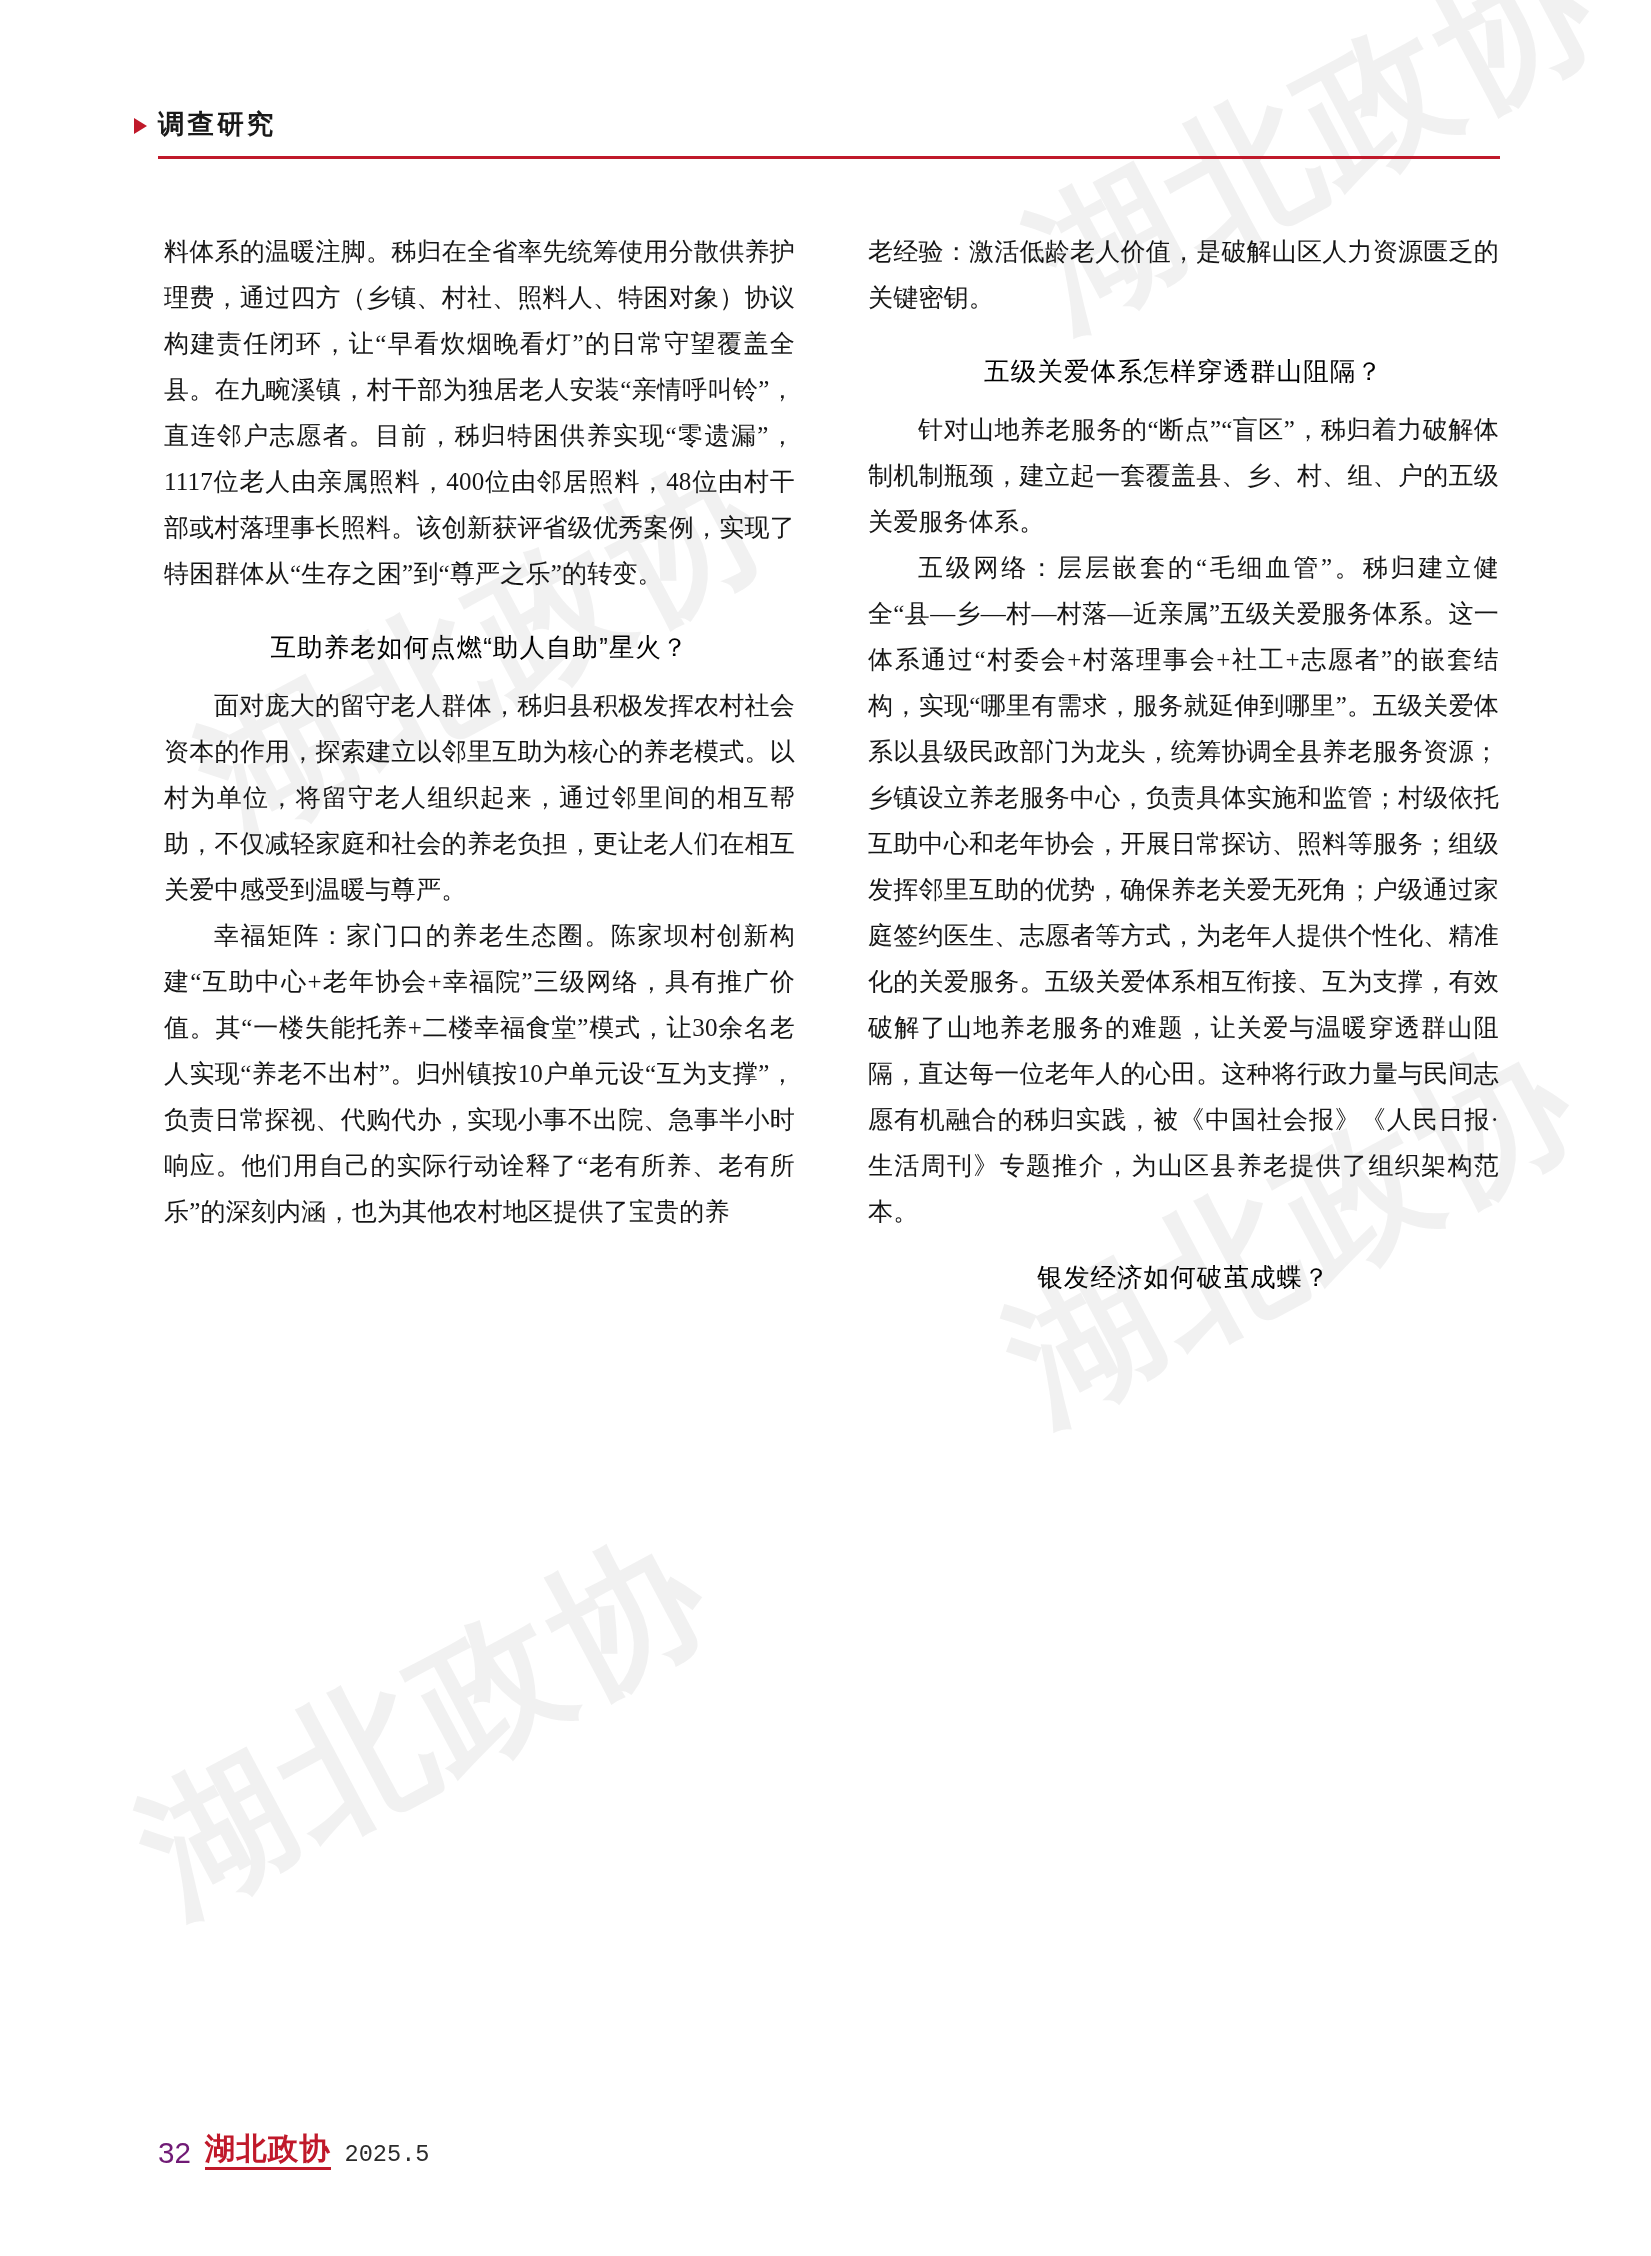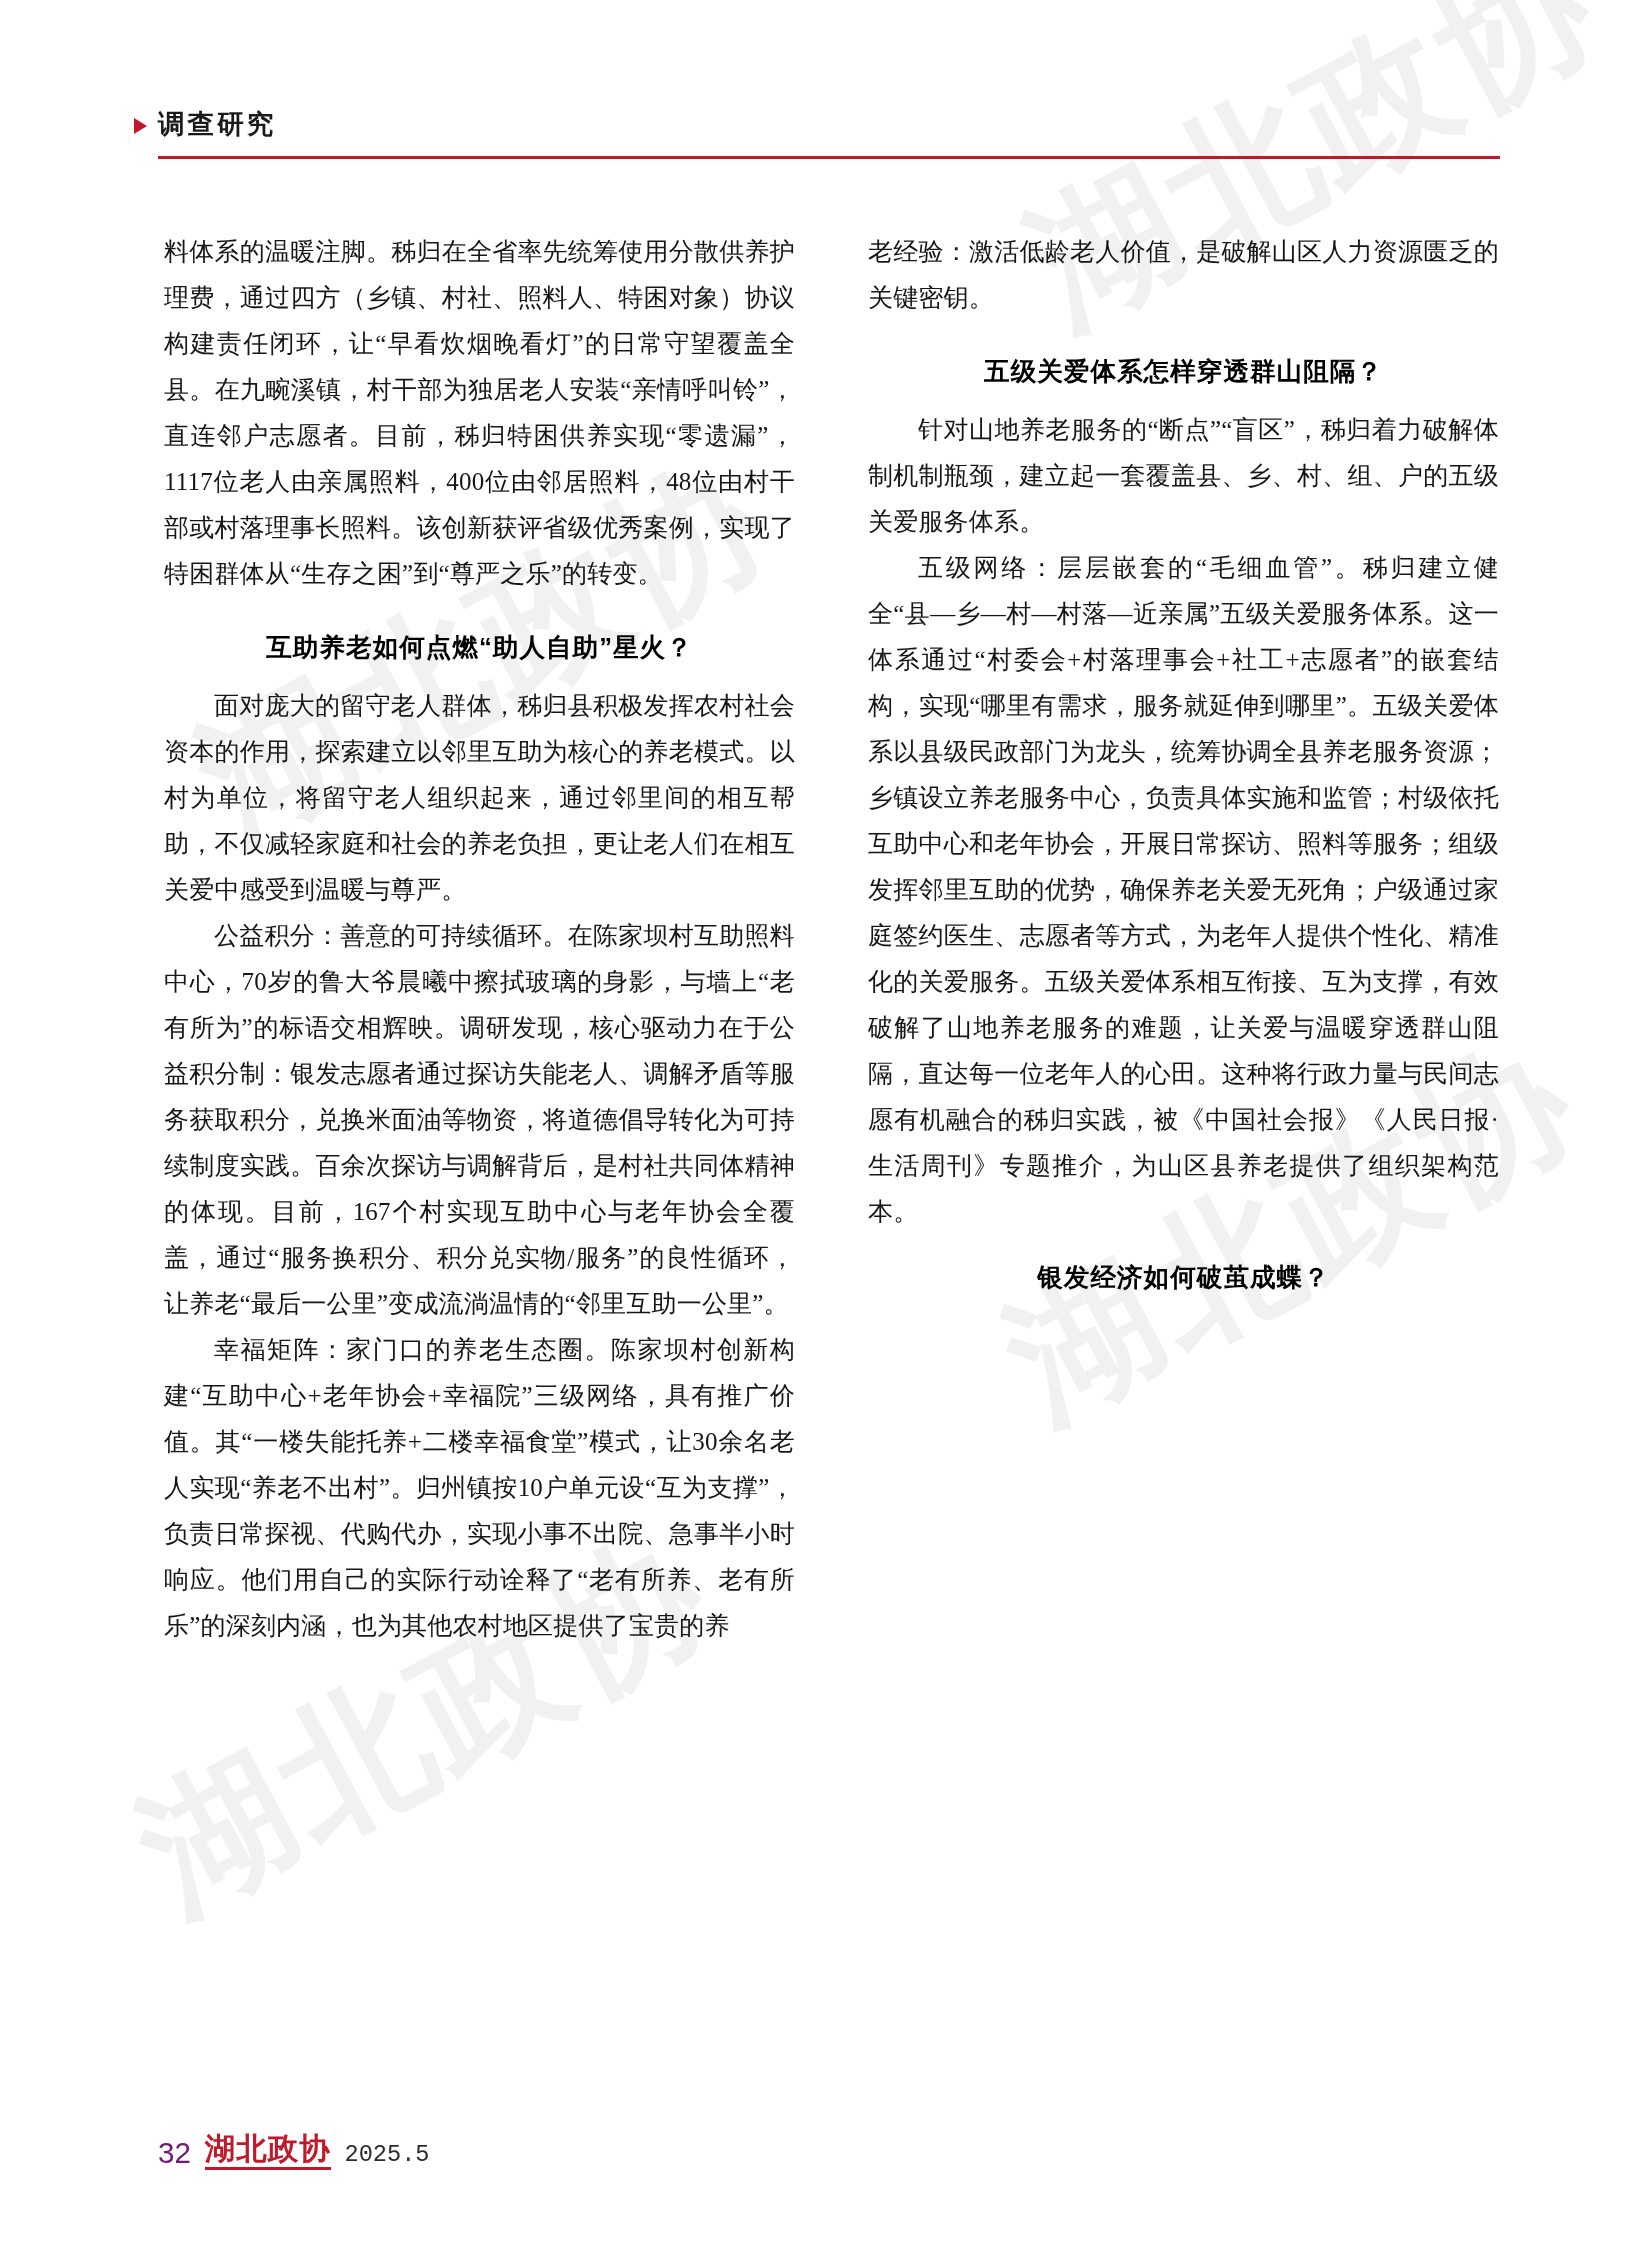--- a/index.html
+++ b/index.html
@@ -91,21 +91,21 @@
     line-height: 46px;
     text-align: justify;
     text-justify: inter-ideograph;
     letter-spacing: 0.2px;
   }
   p.indent { text-indent: 2em; }
 
   h2.section {
     margin: 33px 0 17.7px 0;
     font-family: "Liberation Sans", sans-serif;
-    font-weight: 700;
+    font-weight: 400;
     font-size: 25.6px;
     text-align: center;
     letter-spacing: 1px;
     color: #000;
   }
   h2.section.tight { margin-top: 25.6px; }
 
   
   .footer {
     position: absolute;
@@ -157,21 +157,20 @@
   <span class="header-marker"></span>
   <span class="header-title">调查研究</span>
 </div>
 <div class="header-rule"></div>
 
 <div class="columns">
   <div class="col">
     <p>料体系的温暖注脚。秭归在全省率先统筹使用分散供养护理费，通过四方（乡镇、村社、照料人、特困对象）协议构建责任闭环，让“早看炊烟晚看灯”的日常守望覆盖全县。在九畹溪镇，村干部为独居老人安装“亲情呼叫铃”，直连邻户志愿者。目前，秭归特困供养实现“零遗漏”，1117位老人由亲属照料，400位由邻居照料，48位由村干部或村落理事长照料。该创新获评省级优秀案例，实现了特困群体从“生存之困”到“尊严之乐”的转变。</p>
     <h2 class="section">互助养老如何点燃“助人自助”星火？</h2>
     <p class="indent">面对庞大的留守老人群体，秭归县积极发挥农村社会资本的作用，探索建立以邻里互助为核心的养老模式。以村为单位，将留守老人组织起来，通过邻里间的相互帮助，不仅减轻家庭和社会的养老负担，更让老人们在相互关爱中感受到温暖与尊严。</p>
-    <p class="indent">公益积分：善意的可持续循环。在陈家坝村互助照料中心，70岁的鲁大爷晨曦中擦拭玻璃的身影，与墙上“老有所为”的标语交相辉映。调研发现，核心驱动力在于公益积分制：银发志愿者通过探访失能老人、调解矛盾等服务获取积分，兑换米面油等物资，将道德倡导转化为可持续制度实践。百余次探访与调解背后，是村社共同体精神的体现。目前，167个村实现互助中心与老年协会全覆盖，通过“服务换积分、积分兑实物/服务”的良性循环，让养老“最后一公里”变成流淌温情的“邻里互助一公里”。</p>
     <p class="indent">幸福矩阵：家门口的养老生态圈。陈家坝村创新构建“互助中心+老年协会+幸福院”三级网络，具有推广价值。其“一楼失能托养+二楼幸福食堂”模式，让30余名老人实现“养老不出村”。归州镇按10户单元设“互为支撑”，负责日常探视、代购代办，实现小事不出院、急事半小时响应。他们用自己的实际行动诠释了“老有所养、老有所乐”的深刻内涵，也为其他农村地区提供了宝贵的养</p>
   </div>
 
   <div class="col">
     <p>老经验：激活低龄老人价值，是破解山区人力资源匮乏的关键密钥。</p>
     <h2 class="section">五级关爱体系怎样穿透群山阻隔？</h2>
     <p class="indent">针对山地养老服务的“断点”“盲区”，秭归着力破解体制机制瓶颈，建立起一套覆盖县、乡、村、组、户的五级关爱服务体系。</p>
     <p class="indent">五级网络：层层嵌套的“毛细血管”。秭归建立健全“县—乡—村—村落—近亲属”五级关爱服务体系。这一体系通过“村委会+村落理事会+社工+志愿者”的嵌套结构，实现“哪里有需求，服务就延伸到哪里”。五级关爱体系以县级民政部门为龙头，统筹协调全县养老服务资源；乡镇设立养老服务中心，负责具体实施和监管；村级依托互助中心和老年协会，开展日常探访、照料等服务；组级发挥邻里互助的优势，确保养老关爱无死角；户级通过家庭签约医生、志愿者等方式，为老年人提供个性化、精准化的关爱服务。五级关爱体系相互衔接、互为支撑，有效破解了山地养老服务的难题，让关爱与温暖穿透群山阻隔，直达每一位老年人的心田。这种将行政力量与民间志愿有机融合的秭归实践，被《中国社会报》《人民日报·生活周刊》专题推介，为山区县养老提供了组织架构范本。</p>
     <h2 class="section tight">银发经济如何破茧成蝶？</h2>
   </div>

